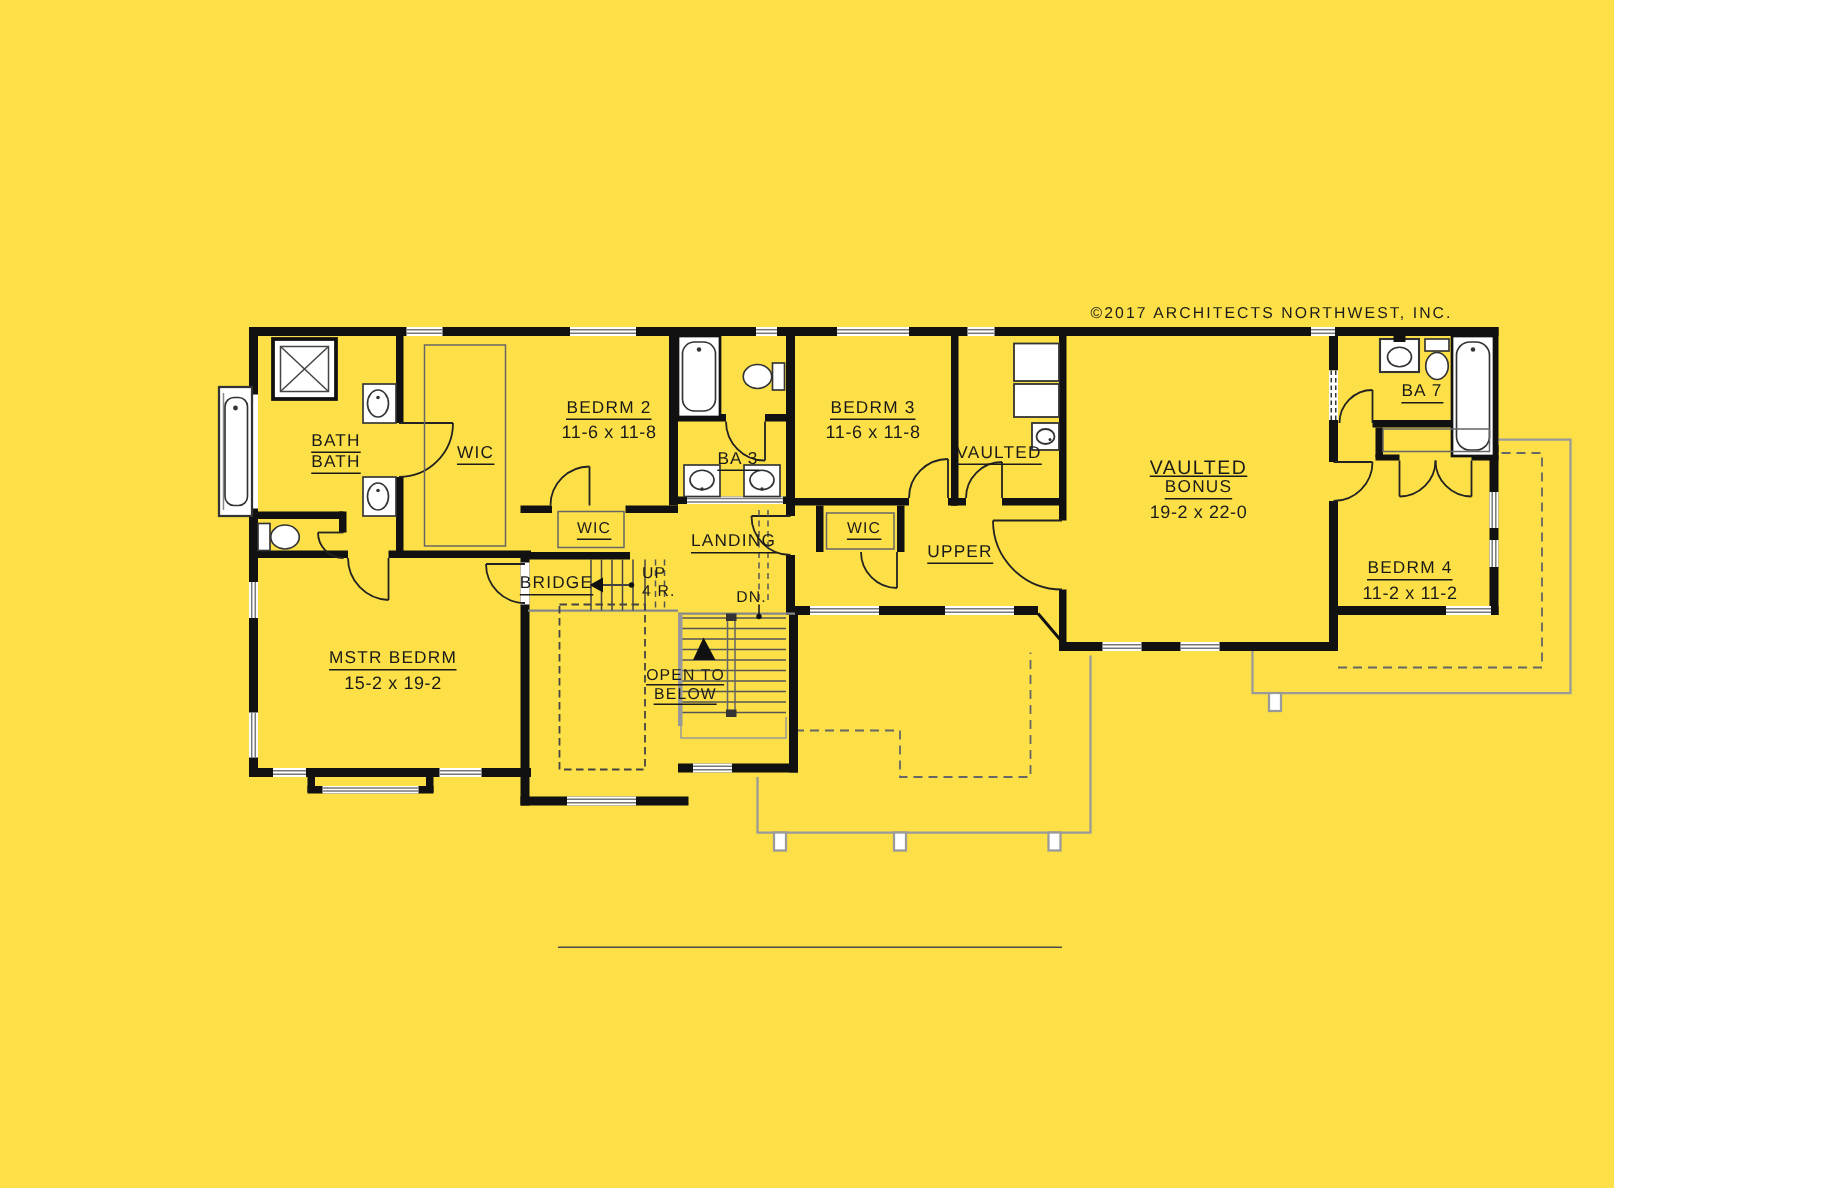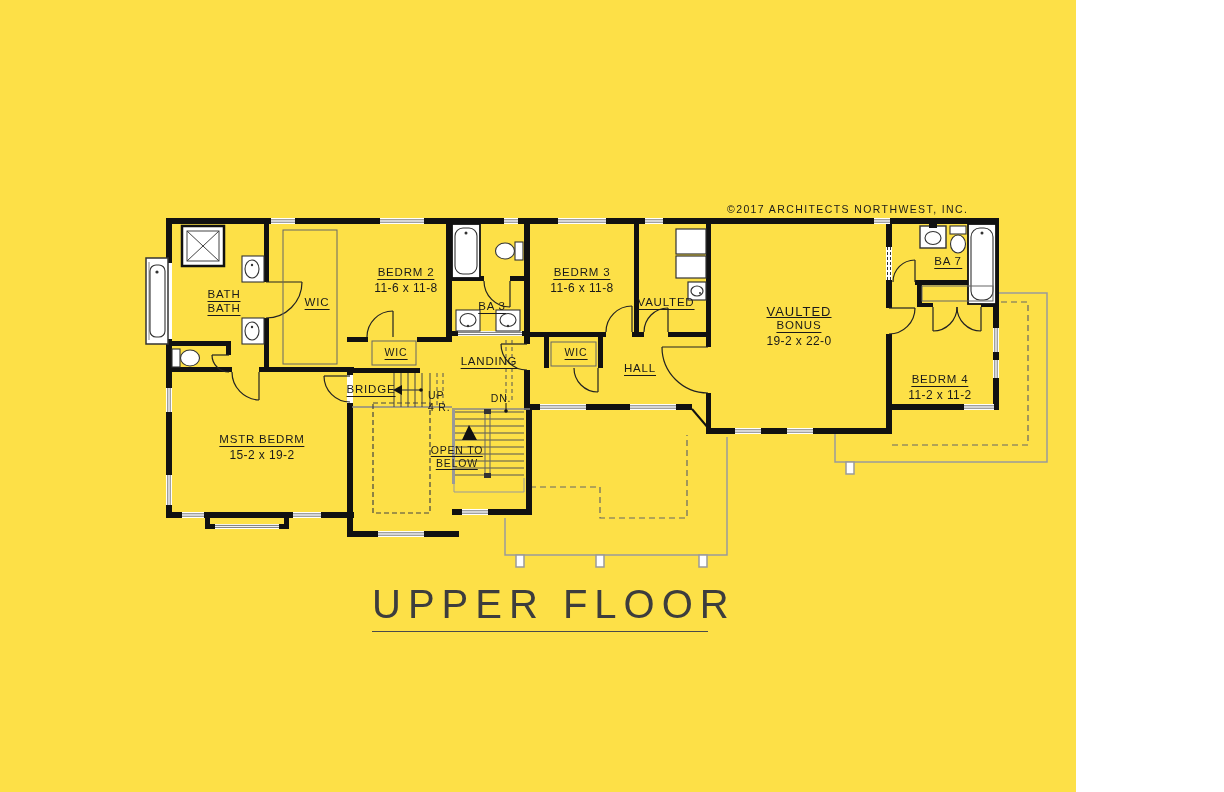--- a/index.html
+++ b/index.html
@@ -391,37 +391,36 @@
 
   <div class="lbl small" style="left:576px;top:346px;">
     <span class="u">WIC</span>
   </div>
 
   <div class="lbl" style="left:489px;top:355px;text-decoration:underline;">
     <span class="u">LANDING</span>
   </div>
 
   <div class="lbl" style="left:640px;top:362px;">
-    <span class="u">HALL</span>
+    <span class="u">UPPER</span>
   </div>
 
   <div class="lbl" style="left:371px;top:383px;">
     <span class="u">BRIDGE</span>
   </div>
 
-  <div class="lbl small noxform" style="left:428px;top:389px;line-height:12px;">
+  <div class="lbl small noxform" style="left:428px;top:376px;line-height:12px;">
     <span class="row">UP</span>
     <span class="row">4 R.</span>
   </div>
 
   <div class="lbl small" style="left:501px;top:392px;">
     <span>DN.</span>
   </div>
 
   <div class="lbl small" style="left:421px;top:444px;line-height:12px;margin-left:36px;">
     <span class="row"><span class="u">OPEN TO</span></span>
     <span class="row"><span class="u">BELOW</span></span>
   </div>
 
-  <div class="plan-title">UPPER FLOOR</div>
   <div class="title-underline"></div>
 
 </div>
 
 </body></html>

